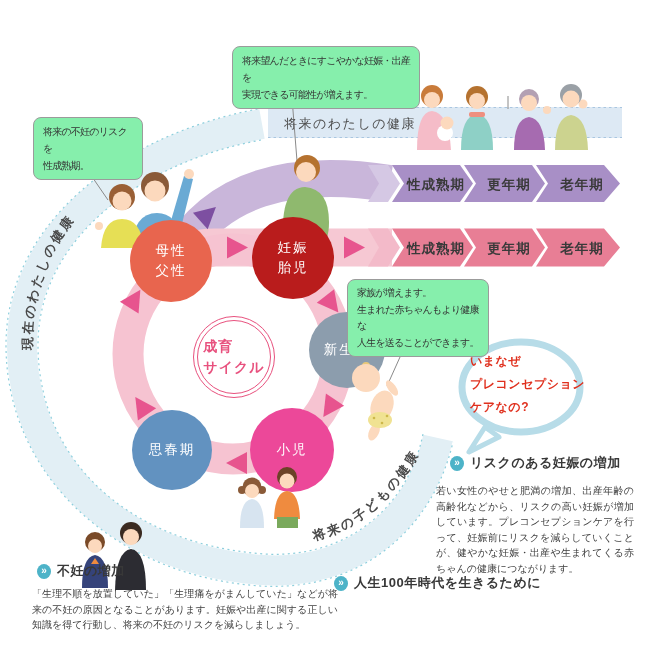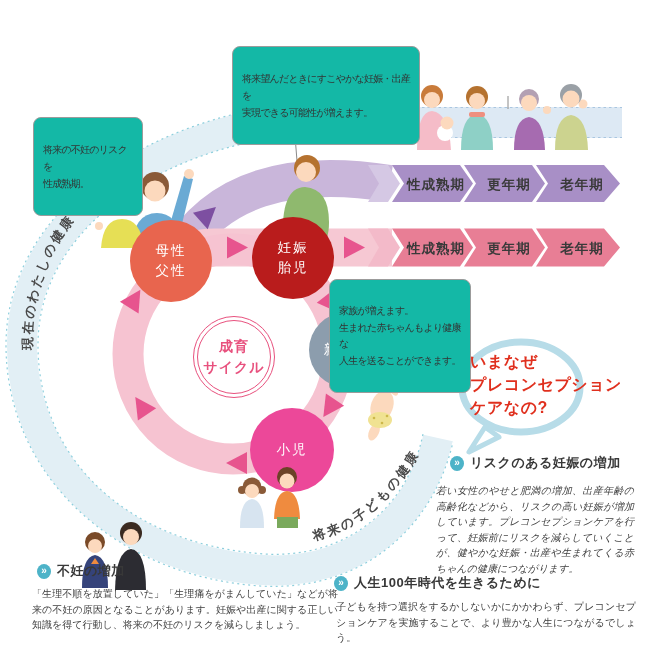--- a/index.html
+++ b/index.html
@@ -1,33 +1,33 @@
 <!DOCTYPE html>
 <html><head>
 <meta charset="utf-8">
 <style>
   html,body{margin:0;padding:0;background:#fff;}
   .stage{position:relative;width:647px;height:646px;background:#fff;overflow:hidden;
          font-family:"Liberation Sans","DejaVu Sans",sans-serif;}
   svg.layer{position:absolute;left:0;top:0;}
   #bg{z-index:1;} #fg{z-index:15;}
-  .callout{position:absolute;background:#14b8a6;border:1px solid #9b9b9b;border-radius:8px;
-           padding:23px 9px;font-size:10px;letter-spacing:-0.8px;line-height:1.7;color:#333;
+  .callout{position:absolute;background:#86efac;border:1px solid #9b9b9b;border-radius:8px;
+           padding:5px 9px;font-size:10px;letter-spacing:-0.8px;line-height:1.7;color:#333;
            white-space:pre-line;z-index:30;}
   .band-title{position:absolute;left:284px;top:115px;font-size:13px;letter-spacing:1.5px;
               color:#4e4e4e;font-weight:500;z-index:5;}
   .stage-circle{position:absolute;border-radius:50%;display:flex;align-items:center;justify-content:center;
                 text-align:center;color:#fff;font-size:13.5px;letter-spacing:2px;line-height:1.5;
                 white-space:pre-line;z-index:10;}
   .center-circle{position:absolute;left:193px;top:316px;width:80px;height:80px;border-radius:50%;
                  background:#fff;border:1.6px solid #e8517e;z-index:10;}
   .center-inner{position:absolute;inset:3px;border:1.6px solid #e8517e;border-radius:50%;
                 display:flex;align-items:center;justify-content:center;font-size:14px;font-weight:bold;
-                color:#e8517e;letter-spacing:1px;line-height:1.5;white-space:pre-line;text-align:center;}
-  .headline{position:absolute;left:470px;top:350px;font-size:16px;font-weight:bold;line-height:23px;
+                color:#e8517e;letter-spacing:1px;line-height:1.5;white-space:pre-line;text-align:left;}
+  .headline{position:absolute;left:470px;top:350px;font-size:12px;font-weight:bold;line-height:23px;
             color:#e0301e;white-space:pre-line;z-index:25;letter-spacing:0.5px;}
   .sec-head{position:absolute;display:flex;align-items:center;gap:6px;z-index:20;}
   .sec-icon{width:14px;height:14px;border-radius:50%;background:#4db3c8;color:#fff;font-size:10px;
             font-weight:bold;display:flex;align-items:center;justify-content:center;line-height:1;
             padding-bottom:1px;}
   .sec-title{font-size:13px;font-weight:bold;color:#383838;letter-spacing:0.5px;}
   .sec-body{position:absolute;font-size:10px;line-height:15.5px;color:#3f3f3f;text-align:justify;z-index:20;}
   .chev-label{font-size:13.5px;font-weight:600;fill:#3a3a3a;letter-spacing:1px;}
   .curve-label{font-size:13px;font-weight:bold;fill:#4a4a4a;letter-spacing:2.5px;}
 </style>
@@ -154,20 +154,23 @@
   <div class="stage-circle" style="left:252px;top:217px;width:82px;height:82px;background:#b91c1c;">
     <span>妊娠
 胎児</span>
   </div>
   <div class="stage-circle" style="left:309px;top:312px;width:76px;height:76px;background:#8c9dad;">
     <span>新生児</span>
   </div>
   <div class="stage-circle" style="left:250px;top:408px;width:84px;height:84px;background:#ec4899;">
     <span>小児</span>
   </div>
+  <div class="stage-circle" style="left:132px;top:410px;width:80px;height:80px;background:#6292c0;">
+    <span>思春期</span>
+  </div>
   <div class="center-circle">
     <div class="center-inner">成育
 サイクル</div>
   </div>
 
   <svg id="fg" class="layer" width="647" height="646" viewBox="0 0 647 646">
     <g>
       <ellipse cx="382" cy="406" rx="11" ry="16" fill="#fcd9bd" transform="rotate(20 382 406)"></ellipse>
       <ellipse cx="392" cy="388" rx="4" ry="9" fill="#fcd9bd" transform="rotate(-35 392 388)"></ellipse>
       <ellipse cx="374" cy="432" rx="5" ry="9" fill="#fcd9bd" transform="rotate(25 374 432)"></ellipse>
@@ -197,41 +200,40 @@
       <circle cx="131" cy="533" r="11" fill="#3a2a20"></circle>
       <circle cx="131" cy="537" r="8" fill="#fcd9bd"></circle>
       <path d="M 115 590 Q 116 551 131 549 Q 146 551 146 590 Z" fill="#2c2c32"></path>
     </g>
   </svg>
 
   <div class="callout" style="left:33px;top:117px;width:90px;">将来の不妊のリスクを
 性成熟期。</div>
   <div class="callout" style="left:232px;top:46px;width:168px;">将来望んだときにすこやかな妊娠・出産を
 実現できる可能性が増えます。</div>
-  <div class="callout" style="left:329px;top:279px;width:122px;line-height:1.65;font-family:Liberation Serif, serif;">家族が増えます。
+  <div class="callout" style="left:347px;top:279px;width:122px;line-height:1.65;font-family:Liberation Serif, serif;">家族が増えます。
 生まれた赤ちゃんもより健康な
 人生を送ることができます。</div>
 
   <div class="band-title">将来のわたしの健康</div>
 
   <div class="headline">いまなぜ
 プレコンセプション
 ケアなの?</div>
 
   <div class="sec-head" style="left:450px;top:454px;">
     <span class="sec-icon">»</span>
     <span class="sec-title">リスクのある妊娠の増加</span>
   </div>
-  <div class="sec-body" style="left:436px;top:483px;width:198px;font-style:italic;">若い女性のやせと肥満の増加、出産年齢の高齢化などから、リスクの高い妊娠が増加しています。プレコンセプションケアを行って、妊娠前にリスクを減らしていくことが、健やかな妊娠・出産や生まれてくる赤ちゃんの健康につながります。</div>
+  <div class="sec-body" style="left:436px;top:483px;width:198px;">若い女性のやせと肥満の増加、出産年齢の高齢化などから、リスクの高い妊娠が増加しています。プレコンセプションケアを行って、妊娠前にリスクを減らしていくことが、健やかな妊娠・出産や生まれてくる赤ちゃんの健康につながります。</div>
 
   <div class="sec-head" style="left:37px;top:562px;">
     <span class="sec-icon">»</span>
     <span class="sec-title">不妊の増加</span>
   </div>
   <div class="sec-body" style="left:32px;top:586px;width:306px;">「生理不順を放置していた」「生理痛をがまんしていた」などが将来の不妊の原因となることがあります。妊娠や出産に関する正しい知識を得て行動し、将来の不妊のリスクを減らしましょう。</div>
 
   <div class="sec-head" style="left:334px;top:574px;">
     <span class="sec-icon">»</span>
     <span class="sec-title">人生100年時代を生きるために</span>
   </div>
-  <div class="sec-body" style="left:336px;top:599px;width:300px;">子どもを持つ選択をするかしないかにかかわらず、プレコンセプションケアを実施することで、より豊かな人生につながるでしょう。</div>
 
 </div>
 
 </body></html>

